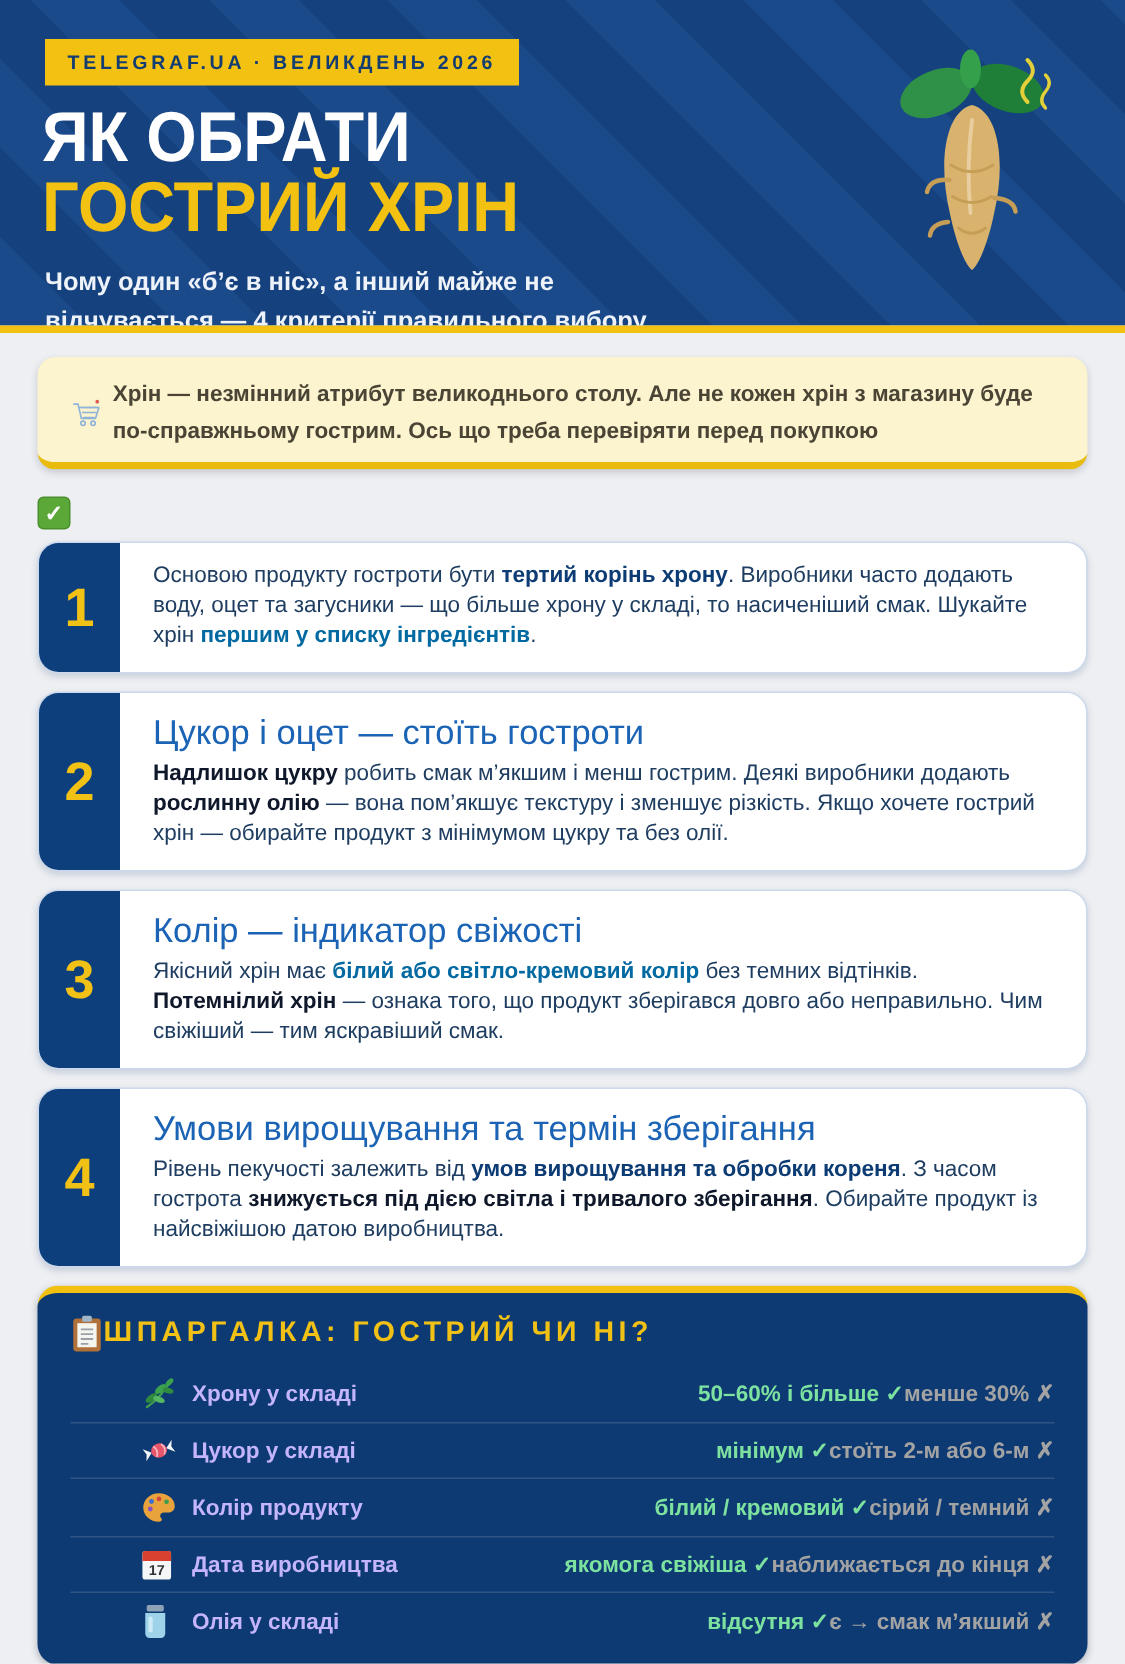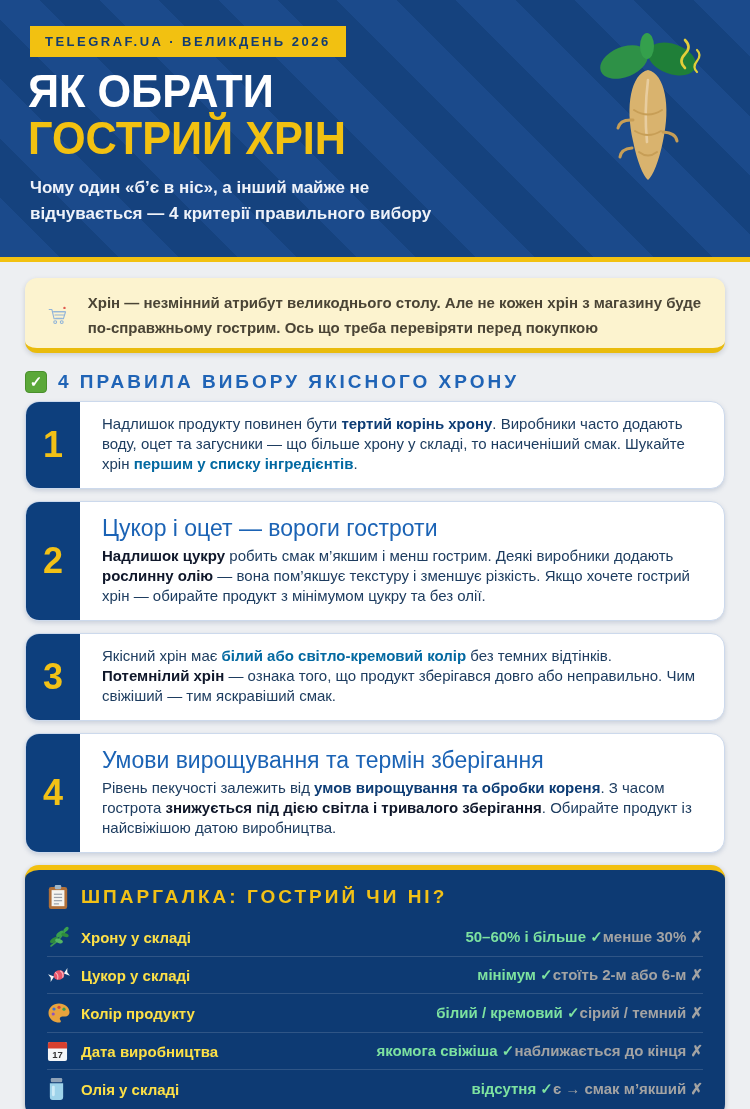--- a/index.html
+++ b/index.html
@@ -5,21 +5,21 @@
   * { margin:0; padding:0; box-sizing:border-box; }
   html,body { width:750px; }
   body {
     height:1109px; overflow:hidden;
     background:#edeff2;
     font-family:"Liberation Sans", sans-serif;
   }
 
   
   .header {
-    position:relative; height:262px;
+    position:relative; height:222px;
     background:repeating-linear-gradient(45deg,#1b4a8b 0 42px,#15427e 42px 84px);
     border-bottom:5px solid #f2c111;
     overflow:hidden;
   }
   .badge {
     display:inline-block; margin:26px 0 0 30px;
     background:#f2c111; color:#123c72;
     font-size:13px; font-weight:bold; letter-spacing:2.5px;
     padding:8px 15px;
   }
@@ -31,21 +31,21 @@
     color:#eef2f9; font-size:17px; font-weight:bold; line-height:1.5;
   }
   .root-art { position:absolute; top:28px; right:42px; }
 
   
   .callout {
     margin:16px 25px 0; padding:12px 22px 8px;
     background:#fcf3cf; border-radius:12px;
     border-bottom:5px solid #e9bb0d;
     box-shadow:0 2px 5px rgba(40,50,70,.18);
-    display:flex; align-items:center; gap:20px;
+    display:flex; align-items:center; gap:7px;
   }
   .callout .txt { color:#4a4435; font-size:15px; font-weight:bold; line-height:25px; }
 
   
   .section-head { margin:18px 25px 8px; display:flex; align-items:center; gap:11px; }
   .check-box {
     width:22px; height:22px; border-radius:4px; background:#5ba839;
     border:1px solid #4a8f2d; color:#fff; font-size:15px; font-weight:bold;
     display:flex; align-items:center; justify-content:center; flex:0 0 auto;
   }
@@ -70,28 +70,28 @@
   .card-text .seg-green { font-weight:bold; color:#0369a1;margin-top:20px; }
   .card-text .seg-red   { font-weight:bold; color:#0f172a; }
 
   
   .panel {
     margin:12px 25px 0; padding:12px 22px 10px;
     background:#0d3a73; border-radius:14px;
     border-top:5px solid #f2c010;
     box-shadow:0 2px 5px rgba(40,50,70,.3);
   }
-  .panel-head { display:flex; align-items:center; gap:12px; margin:2px 0 8px; }
+  .panel-head { display:flex; align-items:center; margin:2px 0 8px; }
   .panel-head .txt { color:#f2c116; font-size:19px; font-weight:bold; letter-spacing:3px; }
   .panel-row {
     display:flex; align-items:center; padding:7px 0;
     border-top:1px solid rgba(255,255,255,.14);
   }
-  .panel-row .ricon { flex:0 0 34px; display:flex; align-items:flex-end; }
-  .panel-row .label { color:#fde047; font-size:15px; font-weight:bold; }
+  .panel-row .ricon { flex:0 0 34px; display:flex; align-items:flex-end;margin-left:47px; }
+  .panel-row .label { color:#c4b5fd; font-size:15px; font-weight:bold; }
   .panel-row .vals  { margin-left:auto; display:flex; align-items:center; }
   .panel-row .good  { color:#7de2a0; font-size:15px; font-weight:bold; }
   .panel-row .bad   { color:#a3a3a3; font-size:15px; font-weight:bold; }
 </style>
 </head>
 <body>
 
 <div class="header">
   <span class="badge">TELEGRAF.UA · ВЕЛИКДЕНЬ 2026</span>
   <h1 class="title">
@@ -125,41 +125,41 @@
       <circle cx="15" cy="32" r="2.6"></circle>
       <circle cx="27" cy="32" r="2.6"></circle>
     </g>
     <circle cx="32" cy="6" r="2.2" fill="#e05a4e"></circle>
   </svg>
   <p class="txt">Хрін — незмінний атрибут великоднього столу. Але не кожен хрін з магазину буде по-справжньому гострим. Ось що треба перевіряти перед покупкою</p>
 </div>
 
 <div class="section-head">
   <span class="check-box">✓</span>
-  <span class="txt">4 ПРАВИЛА ВИБОРУ ЯКІСНОГО ХРОНУ</span>
 </div>
 
 <div class="card">
   <div class="card-num">1</div>
   <div class="card-body">
-    <div class="card-text"><span>Надлишок продукту повинен бути </span><span class="seg-navy">тертий корінь хрону</span><span>. Виробники часто додають воду, оцет та загусники — що більше хрону у складі, то насиченіший смак. Шукайте хрін </span><span class="seg-green">першим у списку інгредієнтів</span><span>.</span></div>
+    <div class="card-text"><span>Основою продукту гостроти бути </span><span class="seg-navy">тертий корінь хрону</span><span>. Виробники часто додають воду, оцет та загусники — що більше хрону у складі, то насиченіший смак. Шукайте хрін </span><span class="seg-green">першим у списку інгредієнтів</span><span>.</span></div>
   </div>
 </div>
 
 <div class="card">
   <div class="card-num">2</div>
   <div class="card-body">
-    <div class="card-title">Цукор і оцет — вороги гостроти</div>
+    <div class="card-title">Цукор і оцет — стоїть гостроти</div>
     <div class="card-text"><span class="seg-red">Надлишок цукру</span><span> робить смак м’якшим і менш гострим. Деякі виробники додають </span><span class="seg-red">рослинну олію</span><span> — вона пом’якшує текстуру і зменшує різкість. Якщо хочете гострий хрін — обирайте продукт з мінімумом цукру та без олії.</span></div>
   </div>
 </div>
 
 <div class="card">
   <div class="card-num">3</div>
   <div class="card-body">
+    <div class="card-title">Колір — індикатор свіжості</div>
     <div class="card-text"><span>Якісний хрін має </span><span class="seg-green">білий або світло-кремовий колір</span><span> без темних відтінків. </span><span class="seg-red">Потемнілий хрін</span><span> — ознака того, що продукт зберігався довго або неправильно. Чим свіжіший — тим яскравіший смак.</span></div>
   </div>
 </div>
 
 <div class="card">
   <div class="card-num">4</div>
   <div class="card-body">
     <div class="card-title">Умови вирощування та термін зберігання</div>
     <div class="card-text"><span>Рівень пекучості залежить від </span><span class="seg-navy">умов вирощування та обробки кореня</span><span>. З часом гострота </span><span class="seg-red">знижується під дією світла і тривалого зберігання</span><span>. Обирайте продукт із найсвіжішою датою виробництва.</span></div>
   </div>

